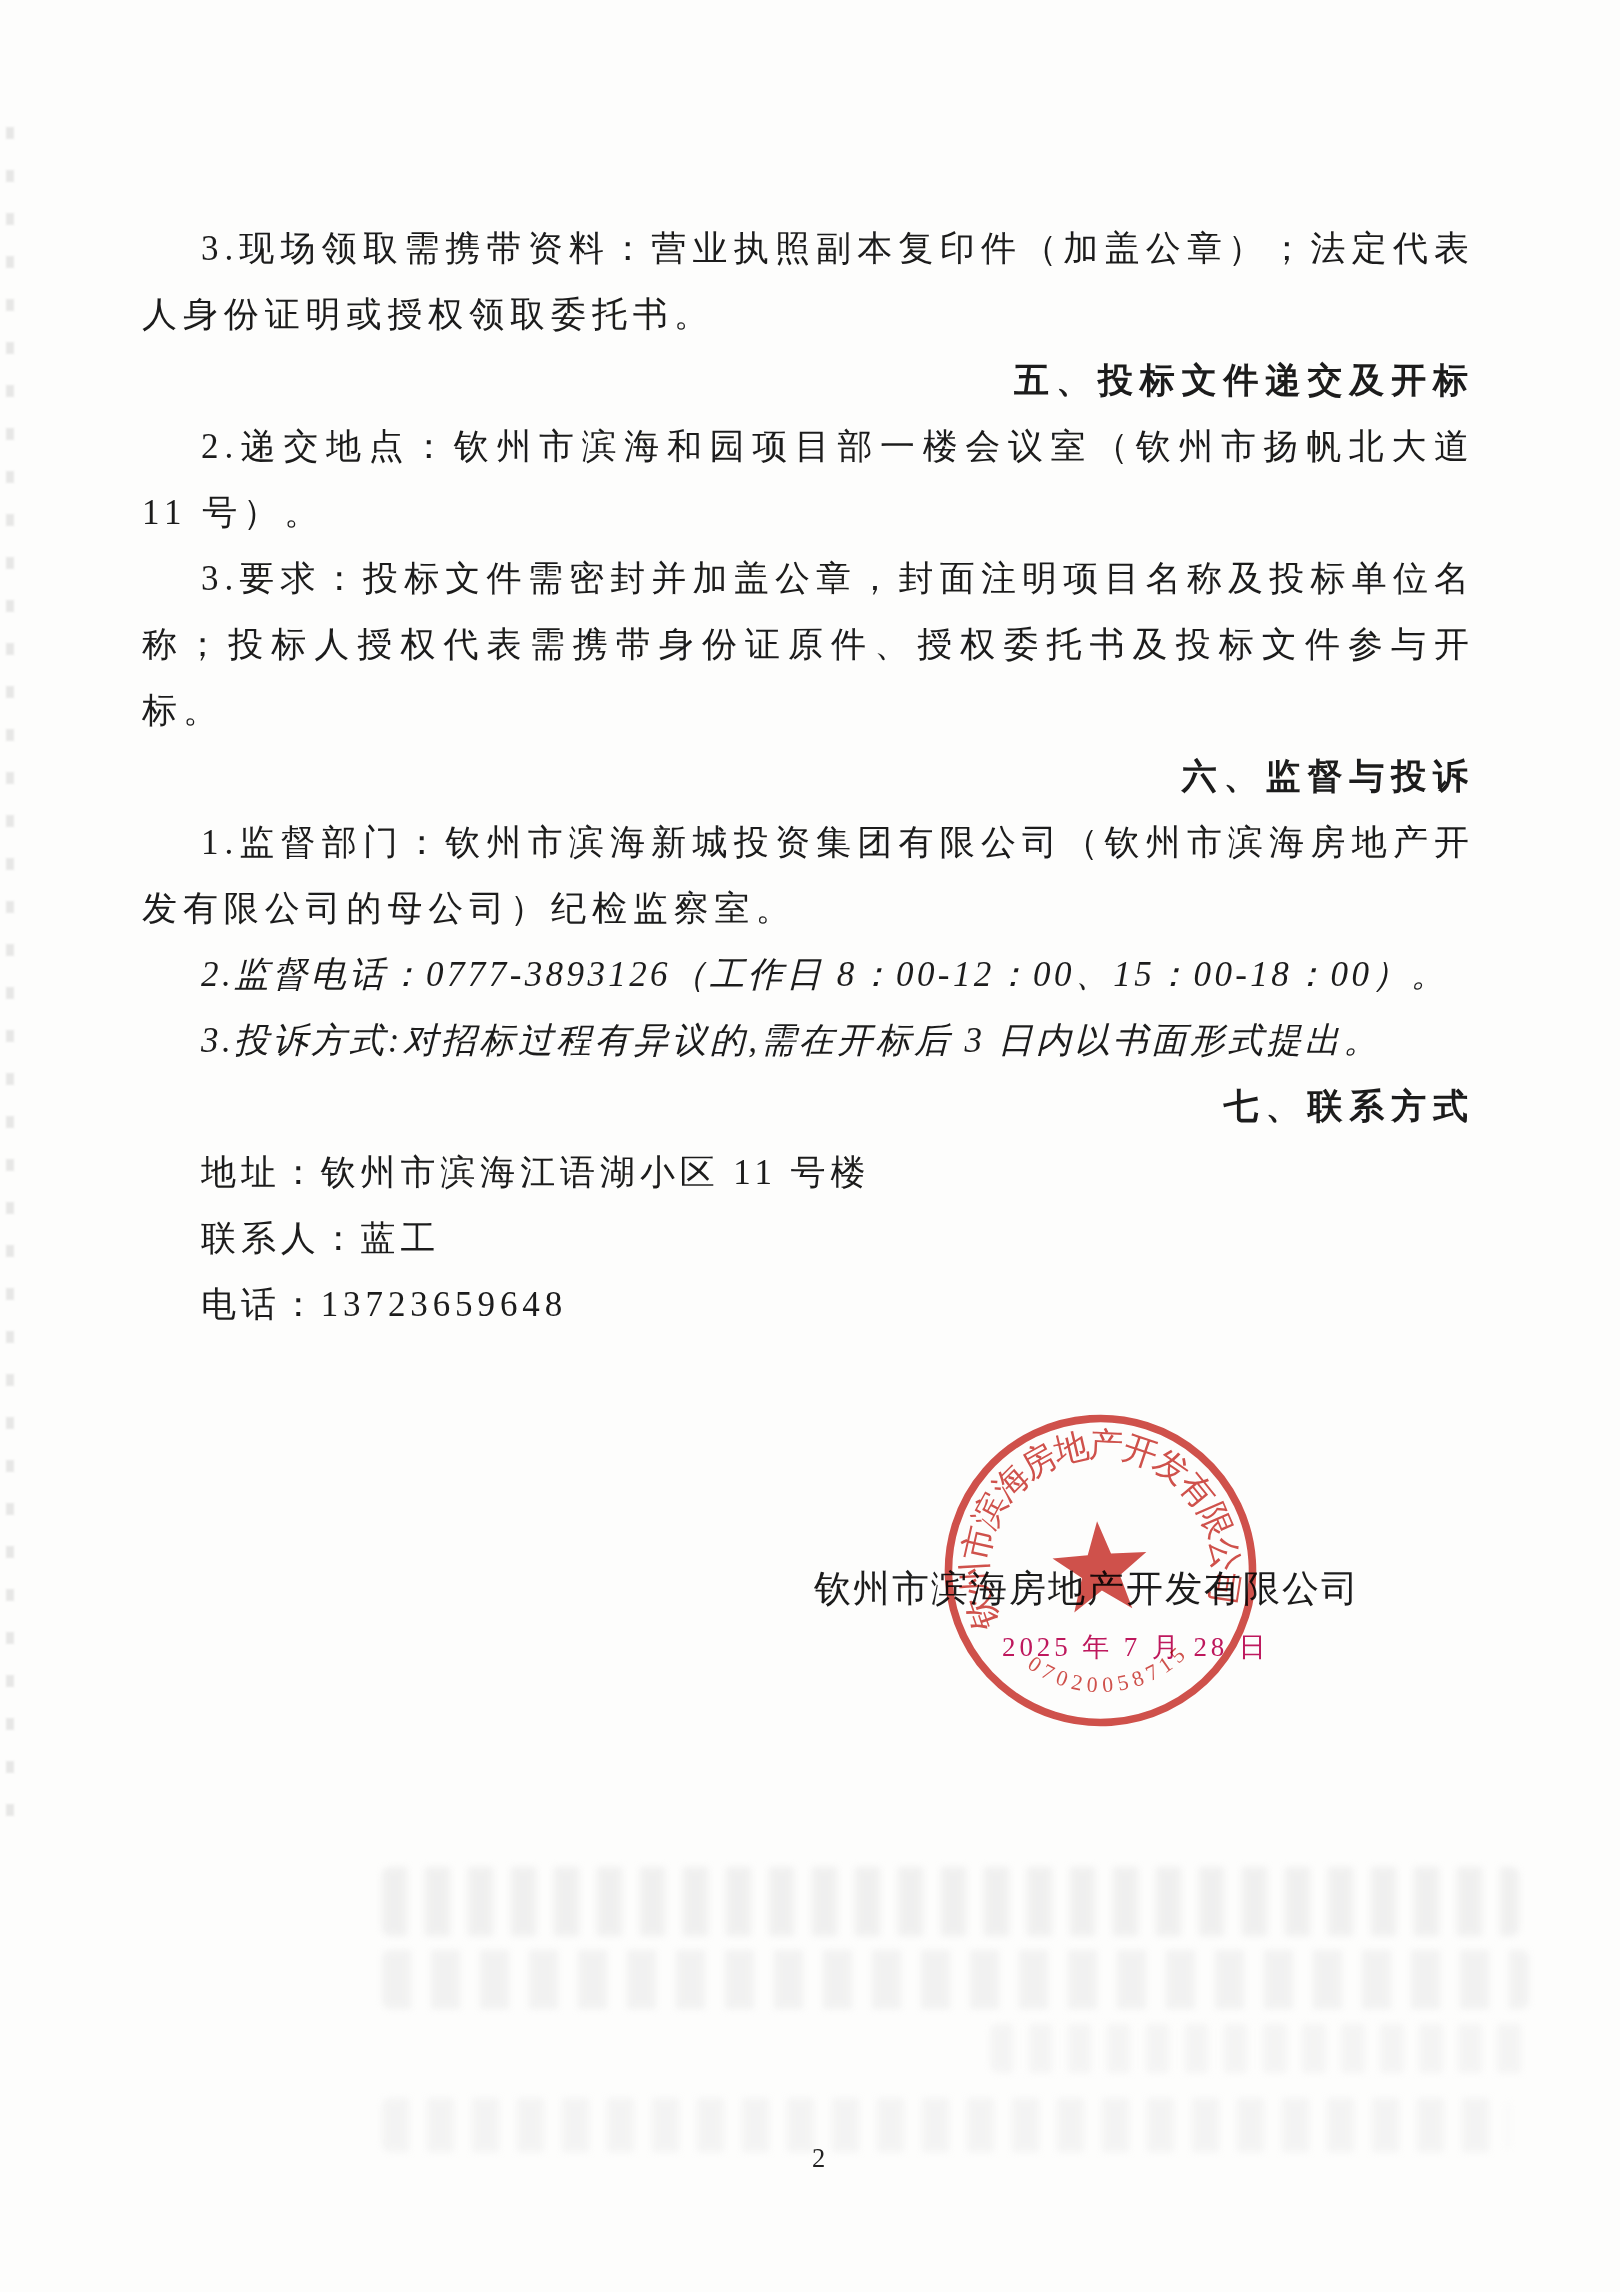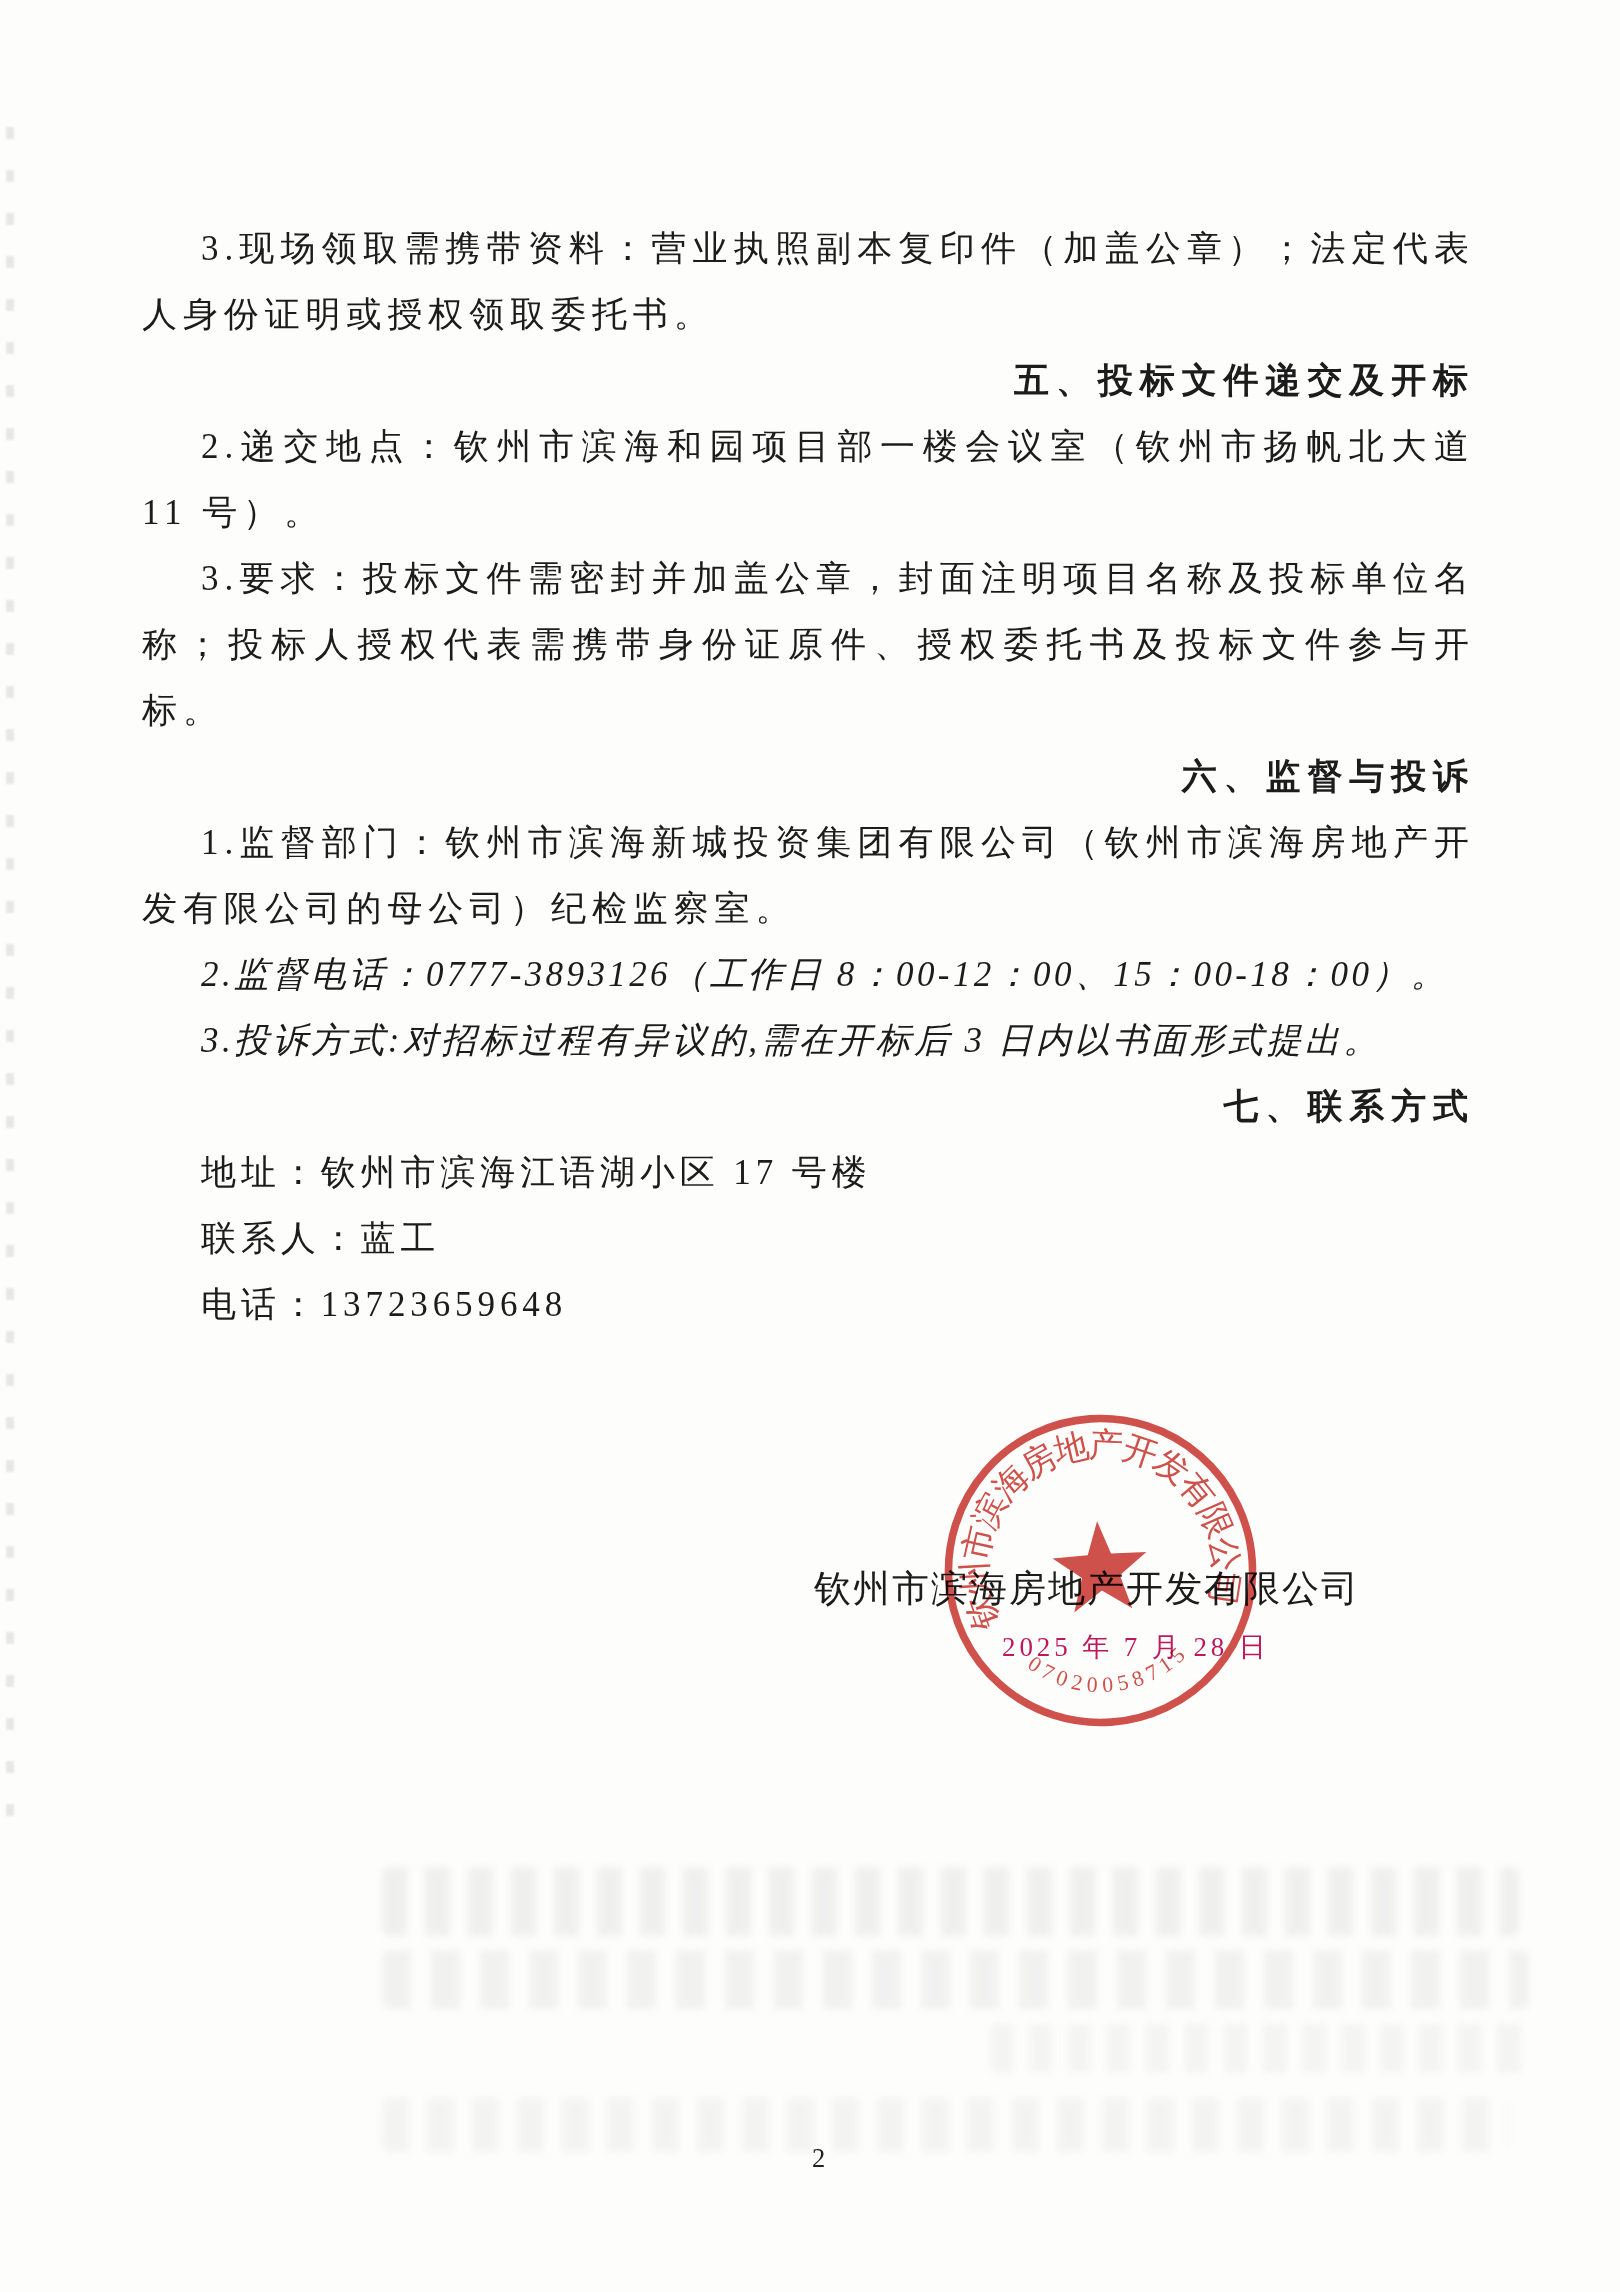--- a/index.html
+++ b/index.html
@@ -77,21 +77,21 @@
   <main class="doc">
     <p class="para indent">3.现场领取需携带资料：营业执照副本复印件（加盖公章）；法定代表人身份证明或授权领取委托书。</p>
     <h2 class="heading">五、投标文件递交及开标</h2>
     <p class="para indent">2.递交地点：钦州市滨海和园项目部一楼会议室（钦州市扬帆北大道 11 号）。</p>
     <p class="para indent">3.要求：投标文件需密封并加盖公章，封面注明项目名称及投标单位名称；投标人授权代表需携带身份证原件、授权委托书及投标文件参与开标。</p>
     <h2 class="heading">六、监督与投诉</h2>
     <p class="para indent">1.监督部门：钦州市滨海新城投资集团有限公司（钦州市滨海房地产开发有限公司的母公司）纪检监察室。</p>
     <p class="para indent num-line">2.监督电话：0777-3893126（工作日 8：00-12：00、15：00-18：00）。</p>
     <p class="para indent num-line">3.投诉方式:对招标过程有异议的,需在开标后 3 日内以书面形式提出。</p>
     <h2 class="heading">七、联系方式</h2>
-    <p class="para indent one-line">地址：钦州市滨海江语湖小区 17 号楼</p>
+    <p class="para indent one-line">地址：钦州市滨海江语湖小区 11 号楼</p>
     <p class="para indent one-line">联系人：蓝工</p>
     <p class="para indent one-line">电话：13723659648</p>
   </main>
 
   <div class="sig-company">钦州市滨海房地产开发有限公司</div>
   <div class="sig-date">2025 年 7 月 28 日</div>
 
   <svg class="seal" width="323" height="323" viewBox="0 0 340 340" aria-hidden="true">
     <defs>
       <path id="arcTop" d="M 61.2,220.7 A 120,120 0 1 1 278.8,220.7" fill="none"></path>

